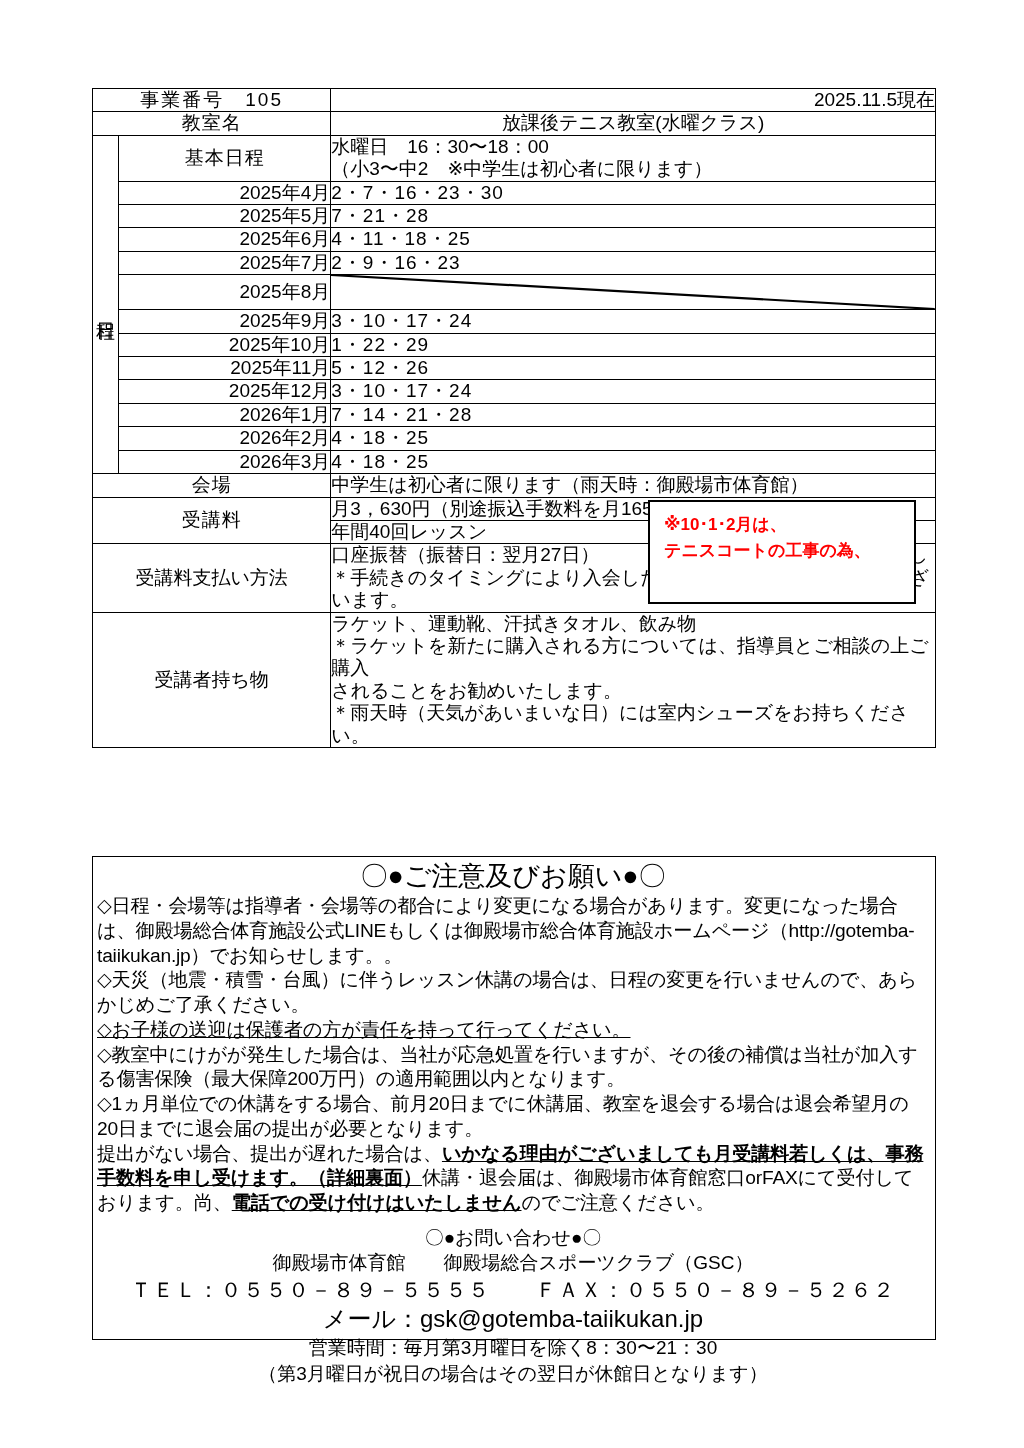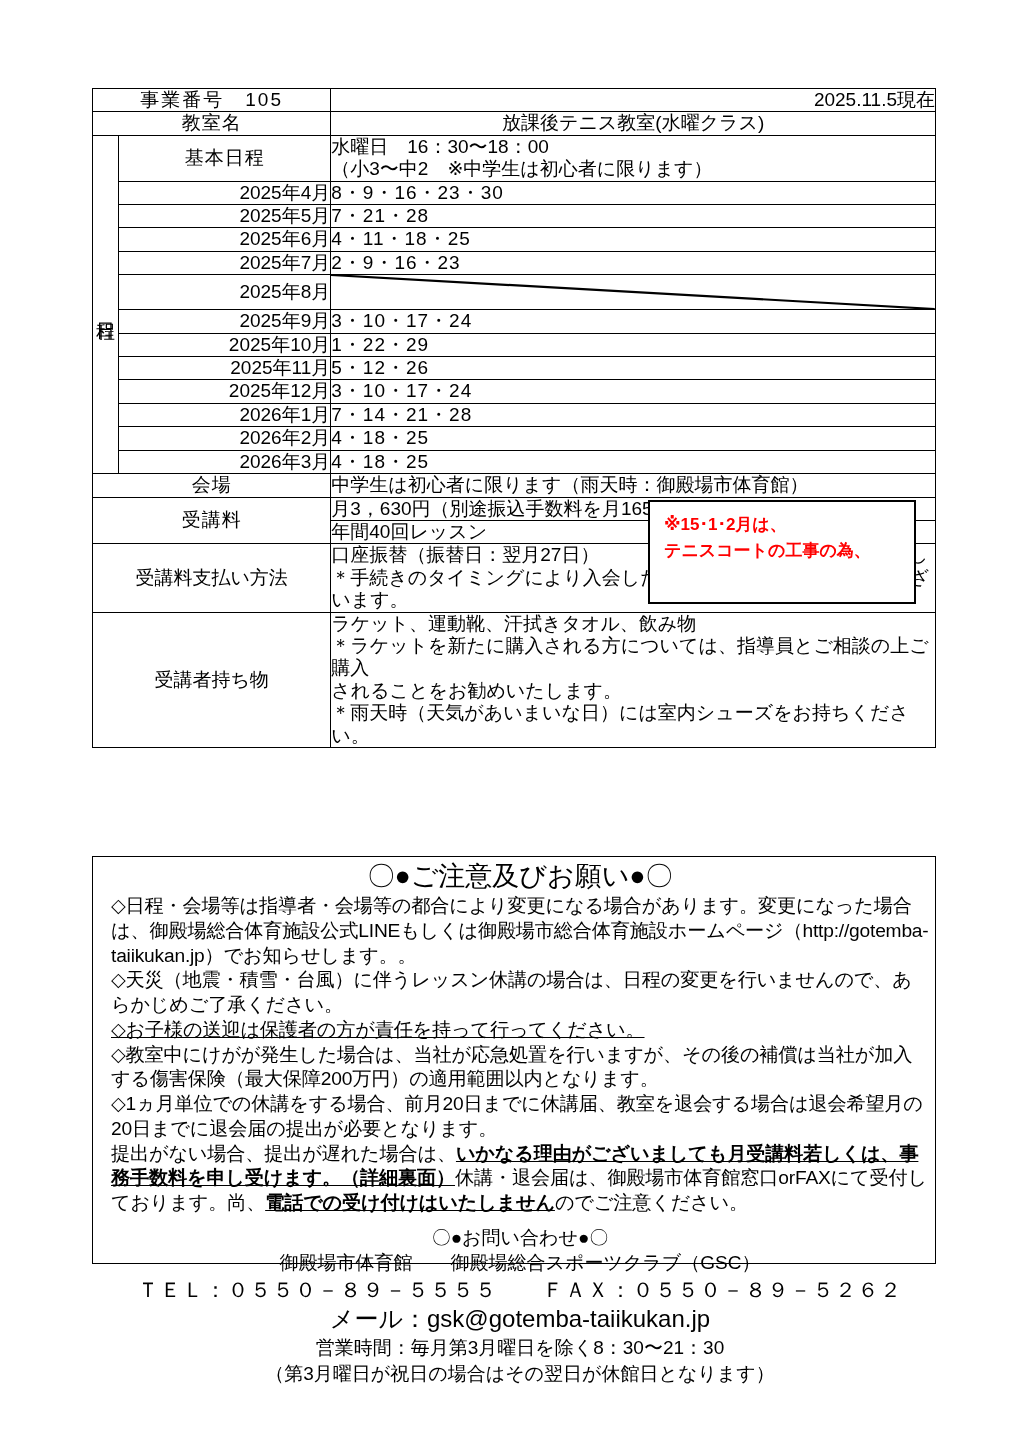--- a/index.html
+++ b/index.html
@@ -157,24 +157,24 @@
     letter-spacing: 0px;
     z-index: 5;
   }
 
   
   .notices {
     position: absolute;
     left: 92px;
     top: 856px;
     width: 844px;
-    height: 408px;
+    height: 484px;
     border: 1.8px solid #000;
     box-sizing: border-box;
-    padding: 4px 6px 4px 18px;
+    padding: 4px 6px 4px 4px;
   }
   .notices-title {
     text-align: center;
     font-size: 27px;
     letter-spacing: 0px;
     line-height: 1.15;
     padding-bottom: 2px;
   }
   .notices-body {
     font-size: 19.2px;
@@ -225,21 +225,21 @@
         </td>
         <td class="label-cell">基本日程</td>
         <td class="basic-cell">
           <div>水曜日　16：30〜18：00</div>
           <div>（小3〜中2　※中学生は初心者に限ります）</div>
         </td>
       </tr>
 
       <tr>
         <td class="month-cell">2025年4月</td>
-        <td class="days-cell">8・9・16・23・30</td>
+        <td class="days-cell">2・7・16・23・30</td>
       </tr>
       <tr>
         <td class="month-cell">2025年5月</td>
         <td class="days-cell">7・21・28</td>
       </tr>
       <tr>
         <td class="month-cell">2025年6月</td>
         <td class="days-cell">4・11・18・25</td>
       </tr>
       <tr>
@@ -314,21 +314,21 @@
           <div>＊ラケットを新たに購入される方については、指導員とご相談の上ご購入</div>
           <div>されることをお勧めいたします。</div>
           <div>＊雨天時（天気があいまいな日）には室内シューズをお持ちください。</div>
         </td>
       </tr>
 
     </tbody>
   </table>
 
   <div class="callout">
-    <div>※15･1･2月は、</div>
+    <div>※10･1･2月は、</div>
     <div>テニスコートの工事の為、</div>
   </div>
 
   <div class="notices">
     <div class="notices-title">〇●ご注意及びお願い●〇</div>
     <div class="notices-body">
       <p>◇日程・会場等は指導者・会場等の都合により変更になる場合があります。変更になった場合は、御殿場総合体育施設公式LINEもしくは御殿場市総合体育施設ホームページ（http://gotemba-taiikukan.jp）でお知らせします。。</p>
       <p>◇天災（地震・積雪・台風）に伴うレッスン休講の場合は、日程の変更を行いませんので、あらかじめご了承ください。</p>
       <p><span class="u">◇お子様の送迎は保護者の方が責任を持って行ってください。</span></p>
       <p>◇教室中にけがが発生した場合は、当社が応急処置を行いますが、その後の補償は当社が加入する傷害保険（最大保障200万円）の適用範囲以内となります。</p>

